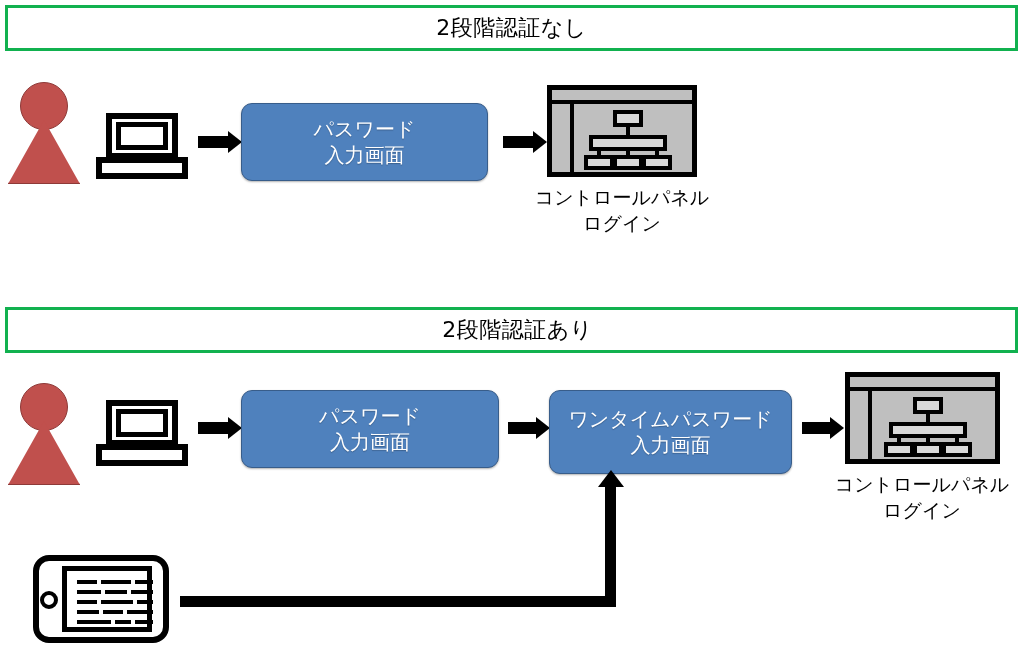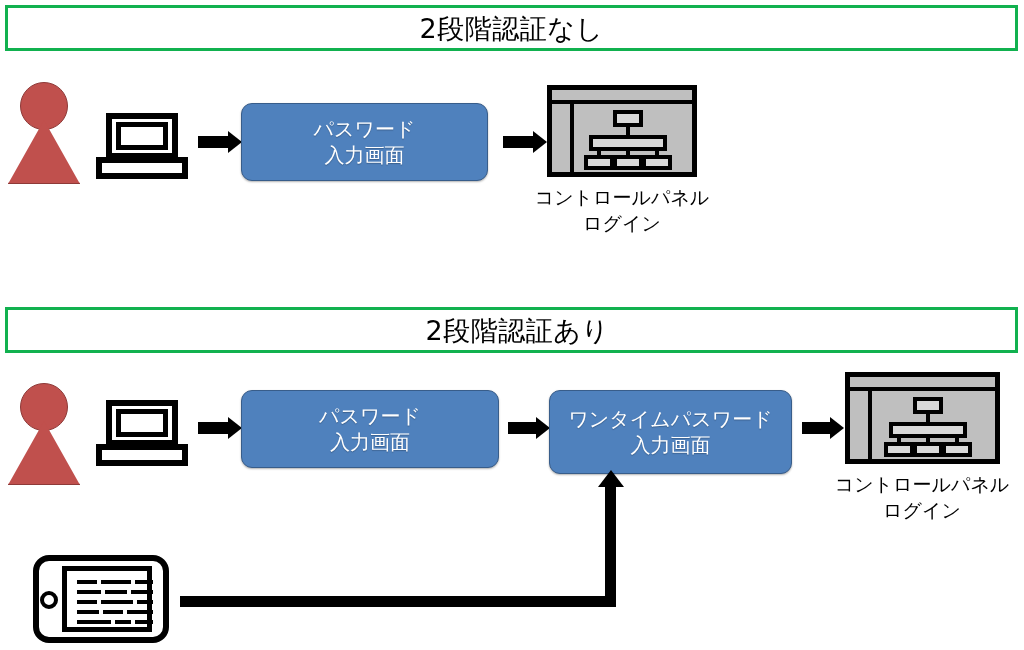--- a/index.html
+++ b/index.html
@@ -28,21 +28,21 @@
   .section-header {
     position: absolute;
     box-sizing: border-box;
     background: #ffffff;
     border: 3px solid #11b14f;
     display: flex;
     align-items: center;
     justify-content: center;
   }
   .section-header .section-title {
-    font-size: 27px;
+    font-size: 22px;
     color: #000000;
     letter-spacing: 0.5px;
     line-height: 1;
     white-space: nowrap;
   }
   #header-row-1 { left: 5px;  top: 5px;   width: 1013px; height: 46px; }
   #header-row-2 { left: 5px;  top: 307px; width: 1013px; height: 46px; padding-left: 12px; }
 
   
   .person { position: absolute; }

